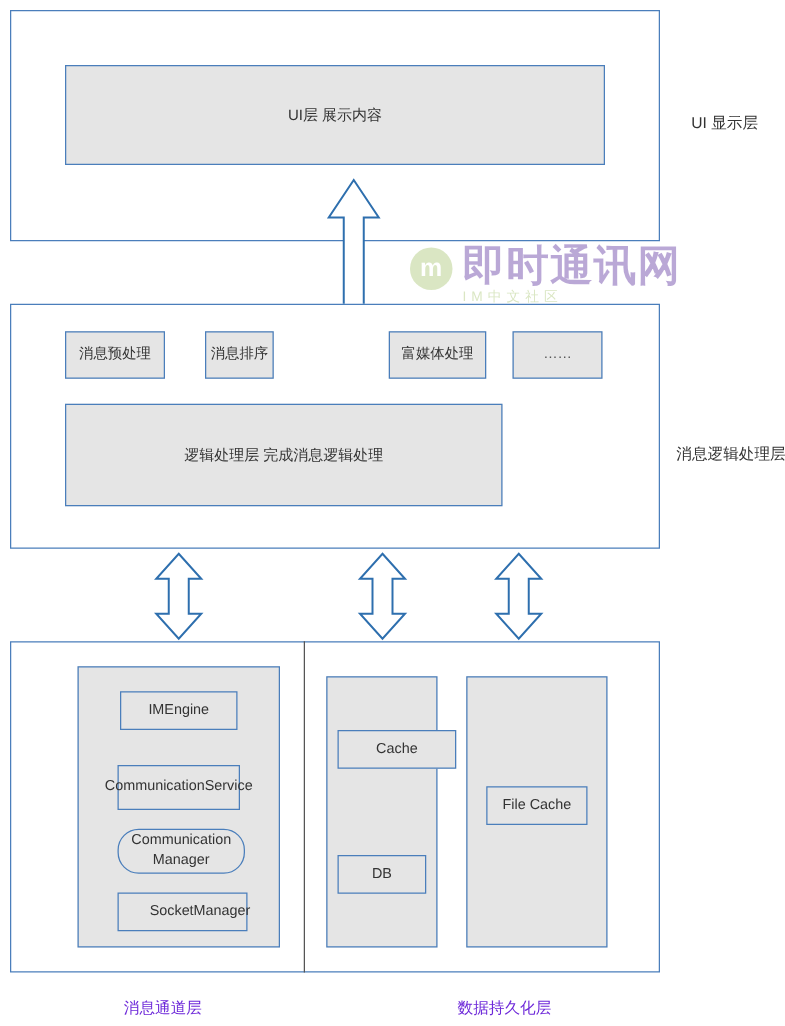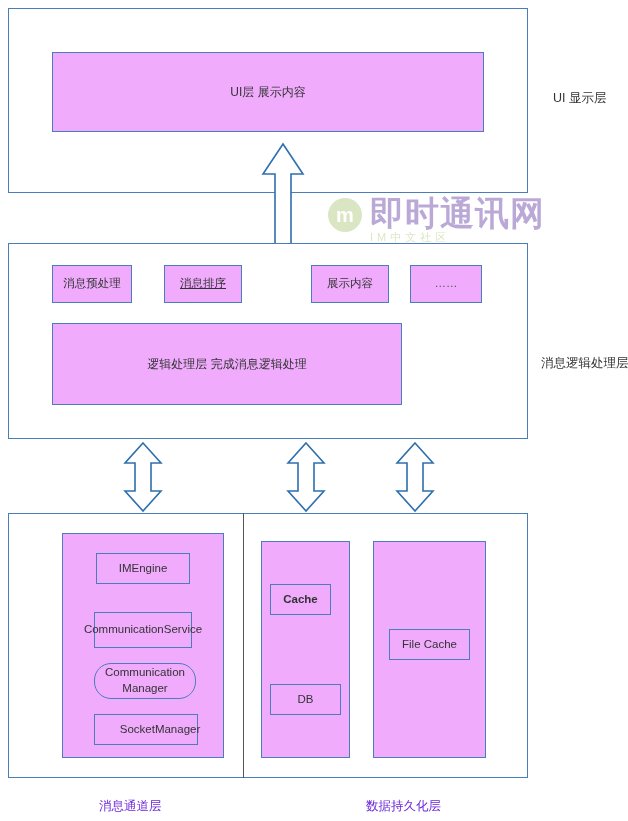--- a/index.html
+++ b/index.html
@@ -18,21 +18,21 @@
   .canvas {
     position: absolute;
     left: 0; top: 0;
     width: 628px;
     height: 821px;
   }
   .box {
     position: absolute;
     box-sizing: border-box;
     border: 1px solid #4a7ebb;
-    background: #f0abfc;
+    background: #e5e5e5;
     display: flex;
     align-items: center;
     justify-content: center;
     text-align: center;
     font-size: 12px;
     color: #333;
     line-height: 1.35;
   }
   .outer {
     position: absolute;
@@ -117,25 +117,25 @@
 
   <svg class="arrow" style="left:253px; top:140px;" width="60" height="110" viewBox="0 0 60 110">
     <polygon points="30,4 50,34 38,34 38,106 22,106 22,34 10,34" fill="#ffffff" stroke="#2e6fae" stroke-width="1.6"></polygon>
   </svg>
 
   <div class="outer" style="left:8px; top:243px; width:520px; height:196px;"></div>
 
   <div class="box" style="left:52px; top:265px; width:80px; height:38px; font-size:11.5px;">
     <span>消息预处理</span>
   </div>
-  <div class="box" style="left:164px; top:265px; width:78px; height:38px; font-size:11.5px;text-decoration:underline;">
+  <div class="box" style="left:164px; top:265px; width:55px; height:38px; font-size:11.5px;">
     <span>消息排序</span>
   </div>
   <div class="box" style="left:311px; top:265px; width:78px; height:38px; font-size:11.5px;">
-    <span>展示内容</span>
+    <span>富媒体处理</span>
   </div>
   <div class="box" style="left:410px; top:265px; width:72px; height:38px; font-size:11.5px; color:#555;">
     <span>……</span>
   </div>
 
   <div class="box" style="left:52px; top:323px; width:350px; height:82px;">
     <span>逻辑处理层 完成消息逻辑处理</span>
   </div>
 
   <div class="side-label" style="left:541px; top:355px;">消息逻辑处理层</div>
@@ -164,21 +164,21 @@
   <div class="box" style="left:94px; top:663px; width:102px; height:36px; font-size:11.5px;border-radius:17px;">
     <span>Communication Manager</span>
   </div>
   <div class="box" style="left:94px; top:714px; width:104px; height:31px; font-size:11.5px;padding-left:28px;">
     <span>SocketManager</span>
   </div>
 
   <div class="box" style="left:261px; top:541px; width:89px; height:217px; display:block;"></div>
   <div class="box" style="left:373px; top:541px; width:113px; height:217px; display:block;"></div>
 
-  <div class="box" style="left:270px; top:584px; width:61px; height:31px; font-size:11.5px;font-weight:bold;">
+  <div class="box" style="left:270px; top:584px; width:95px; height:31px; font-size:11.5px;">
     <span>Cache</span>
   </div>
   <div class="box" style="left:270px; top:684px; width:71px; height:31px; font-size:11.5px;justify-content:center;">
     <span>DB</span>
   </div>
   <div class="box" style="left:389px; top:629px; width:81px; height:31px; font-size:11.5px;">
     <span>File Cache</span>
   </div>
 
   <div class="bottom-label" style="left:99px; top:798px;">消息通道层</div>

